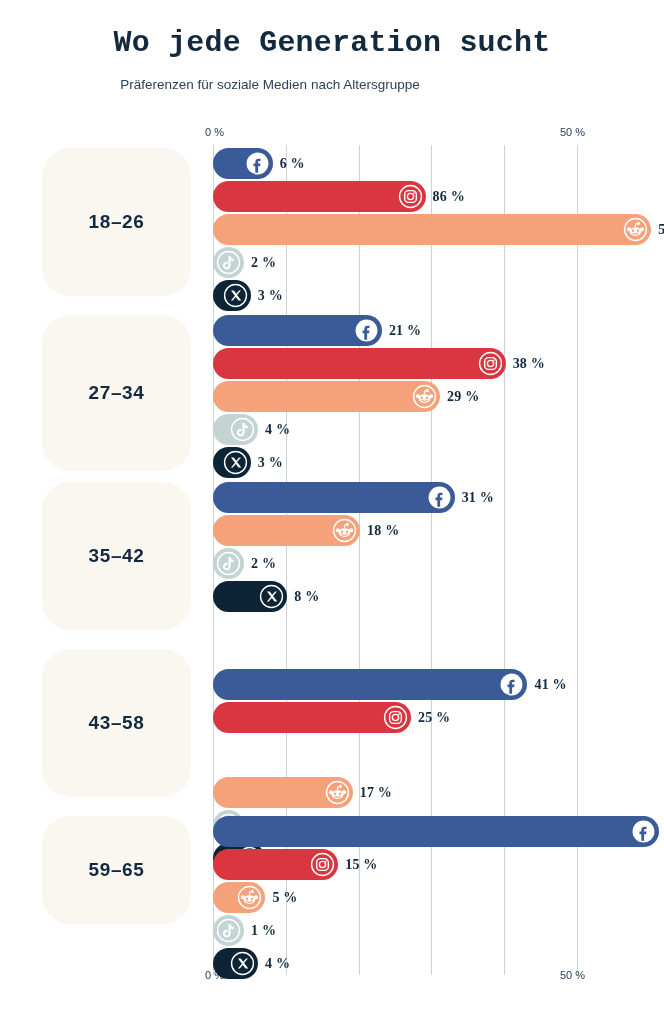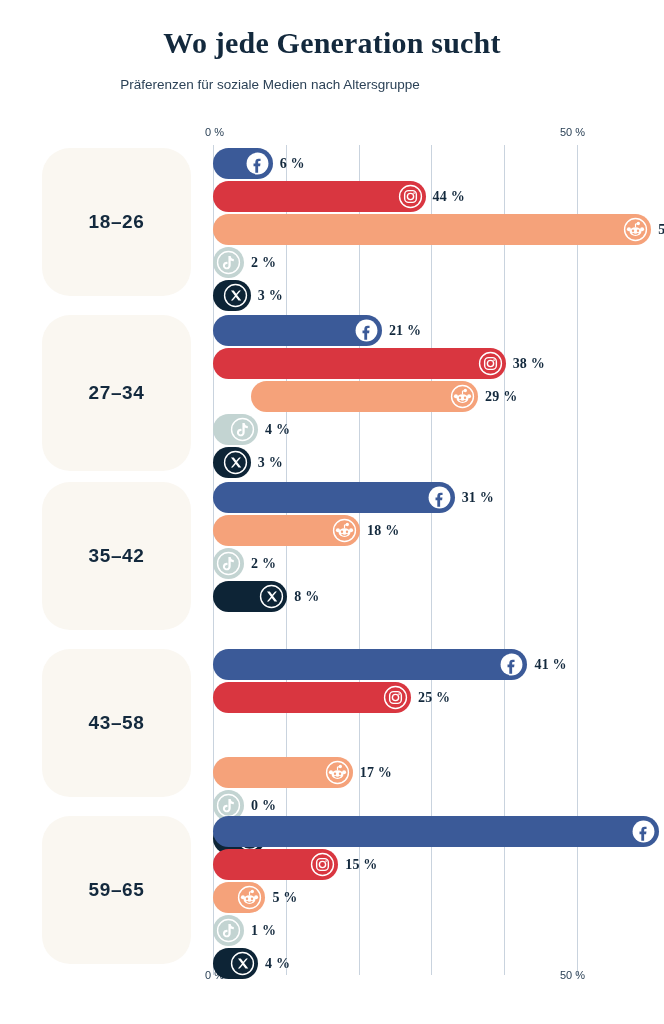--- a/index.html
+++ b/index.html
@@ -14,21 +14,21 @@
     position: relative;
     width: 664px; height: 1024px;
     background: #ffffff;
   }
 
   
   .title {
     position: absolute;
     top: 26px; left: 0; width: 664px;
     text-align: center;
-    font-family: Liberation Serif, serif;
+    font-family: Liberation Mono, monospace;
     font-weight: 700;
     font-size: 30px;
     letter-spacing: 0.2px;
     color: #13293d;
   }
   .subtitle {
     position: absolute;
     top: 77px; left: 0; width: 540px;
     text-align: center;
     font-size: 13.5px;
@@ -160,21 +160,21 @@
             <div class="bar" style="width: 212.56px; background: rgb(217, 54, 64);">
               <span class="icon-wrap">
                 <svg viewBox="0 0 32 32" width="25" height="25" aria-hidden="true">
       <circle cx="16" cy="16" r="14" fill="none" stroke="#ffffff" stroke-width="1.8"></circle>
       <rect x="8.5" y="8.5" width="15" height="15" rx="5" fill="none" stroke="#ffffff" stroke-width="1.8"></rect>
       <circle cx="16" cy="16" r="4" fill="none" stroke="#ffffff" stroke-width="1.8"></circle>
       <circle cx="20.6" cy="11.5" r="1.1" fill="#ffffff"></circle>
     </svg>
               </span>
             </div>
-            <span class="value">44 %</span>
+            <span class="value">86 %</span>
           </div>
           <div class="row" style="margin-bottom: 2px;">
             <div class="bar" style="width: 438.24px; background: rgb(245, 162, 122);">
               <span class="icon-wrap">
                 <svg viewBox="0 0 32 32" width="25" height="25" aria-hidden="true">
       <circle cx="16" cy="16" r="14" fill="none" stroke="#ffffff" stroke-width="1.8"></circle>
       <ellipse cx="16" cy="18.6" rx="7.6" ry="5.6" fill="#ffffff"></ellipse>
       <circle cx="7.6" cy="15.6" r="2.6" fill="#ffffff"></circle>
       <circle cx="24.4" cy="15.6" r="2.6" fill="#ffffff"></circle>
       <circle cx="19.6" cy="8.3" r="2.1" fill="#ffffff"></circle>
@@ -233,21 +233,21 @@
                 <svg viewBox="0 0 32 32" width="25" height="25" aria-hidden="true">
       <circle cx="16" cy="16" r="14" fill="none" stroke="#ffffff" stroke-width="1.8"></circle>
       <rect x="8.5" y="8.5" width="15" height="15" rx="5" fill="none" stroke="#ffffff" stroke-width="1.8"></rect>
       <circle cx="16" cy="16" r="4" fill="none" stroke="#ffffff" stroke-width="1.8"></circle>
       <circle cx="20.6" cy="11.5" r="1.1" fill="#ffffff"></circle>
     </svg>
               </span>
             </div>
             <span class="value">38 %</span>
           </div>
-          <div class="row" style="margin-bottom: 2px; padding-left: 38px;">
+          <div class="row" style="margin-bottom: 2px;">
             <div class="bar" style="width: 227.12px; background: rgb(245, 162, 122);">
               <span class="icon-wrap">
                 <svg viewBox="0 0 32 32" width="25" height="25" aria-hidden="true">
       <circle cx="16" cy="16" r="14" fill="none" stroke="#ffffff" stroke-width="1.8"></circle>
       <ellipse cx="16" cy="18.6" rx="7.6" ry="5.6" fill="#ffffff"></ellipse>
       <circle cx="7.6" cy="15.6" r="2.6" fill="#ffffff"></circle>
       <circle cx="24.4" cy="15.6" r="2.6" fill="#ffffff"></circle>
       <circle cx="19.6" cy="8.3" r="2.1" fill="#ffffff"></circle>
       <path d="M16 13.2V9.3l3.2-1" fill="none" stroke="#ffffff" stroke-width="1.5"></path>
       <circle cx="12.8" cy="17.6" r="1.5" fill="#f5a27a"></circle>
@@ -338,21 +338,21 @@
             </div>
             <span class="value">8 %</span>
           </div>
         </div>
       </div>
       <div class="group" style="top: 649px; height: 148px;">
         <div class="group-box" style="top: 0px; height: 148px; background: rgb(250, 247, 241);">
           <div class="group-label">43–58</div>
         </div>
         <div class="rows" style="top: 0px;">
-          <div class="row" style="margin-bottom: 2px;">
+          <div class="row" style="margin-bottom: 2px; margin-top: 20px;">
             <div class="bar" style="width: 314.48px; background: rgb(59, 90, 152);">
               <span class="icon-wrap">
                 <svg viewBox="0 0 32 32" width="25" height="25" aria-hidden="true">
       <circle cx="16" cy="16" r="14" fill="#ffffff"></circle>
       <path d="M19.6 9.8h-2.3c-2.6 0-4.1 1.5-4.1 4.2v2.1h-2.3v3.4h2.3v8.2h3.6v-8.2h2.5l.5-3.4h-3v-1.7c0-1 .3-1.5 1.5-1.5h1.6V9.8z" fill="#3b5a98"></path>
     </svg>
               </span>
             </div>
             <span class="value">41 %</span>
           </div>
@@ -405,21 +405,21 @@
     <circle cx="16" cy="16" r="14" fill="none" stroke="#ffffff" stroke-width="1.8"></circle>
     <path d="M10.2 9.6h3.6l3.1 4.3 3.7-4.3h2.3l-4.9 5.7 5.4 7.1h-3.6l-3.4-4.6-4 4.6h-2.3l5.2-6-5.1-6.8z" fill="#ffffff"></path>
   </svg>
               </span>
             </div>
             <span class="value">5 %</span>
           </div>
         </div>
       </div>
       <div class="group" style="top: 816px; height: 148px;">
-        <div class="group-box" style="top: 0px; height: 148px; background: rgb(250, 247, 241);">
+        <div class="group-box" style="top: 0px; height: 108px; background: rgb(250, 247, 241);">
           <div class="group-label">59–65</div>
         </div>
         <div class="rows" style="top: 0px;">
           <div class="row" style="margin-bottom: 2px;">
             <div class="bar" style="width: 445.52px; background: rgb(59, 90, 152);">
               <span class="icon-wrap">
                 <svg viewBox="0 0 32 32" width="25" height="25" aria-hidden="true">
       <circle cx="16" cy="16" r="14" fill="#ffffff"></circle>
       <path d="M19.6 9.8h-2.3c-2.6 0-4.1 1.5-4.1 4.2v2.1h-2.3v3.4h2.3v8.2h3.6v-8.2h2.5l.5-3.4h-3v-1.7c0-1 .3-1.5 1.5-1.5h1.6V9.8z" fill="#3b5a98"></path>
     </svg>

